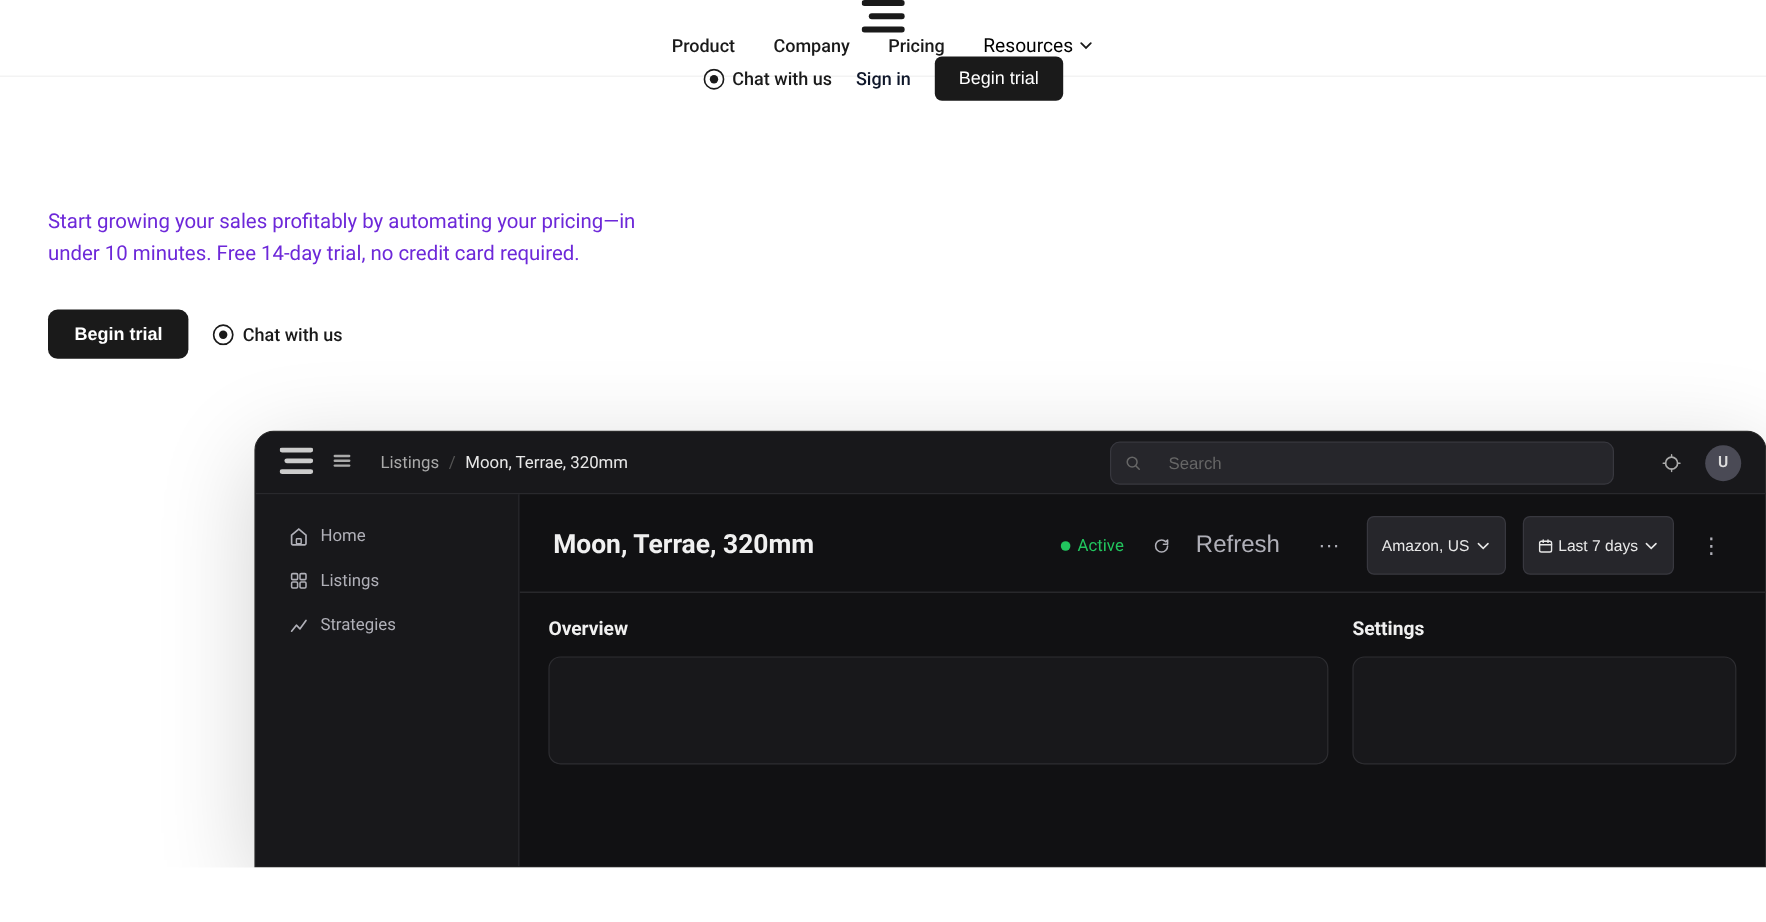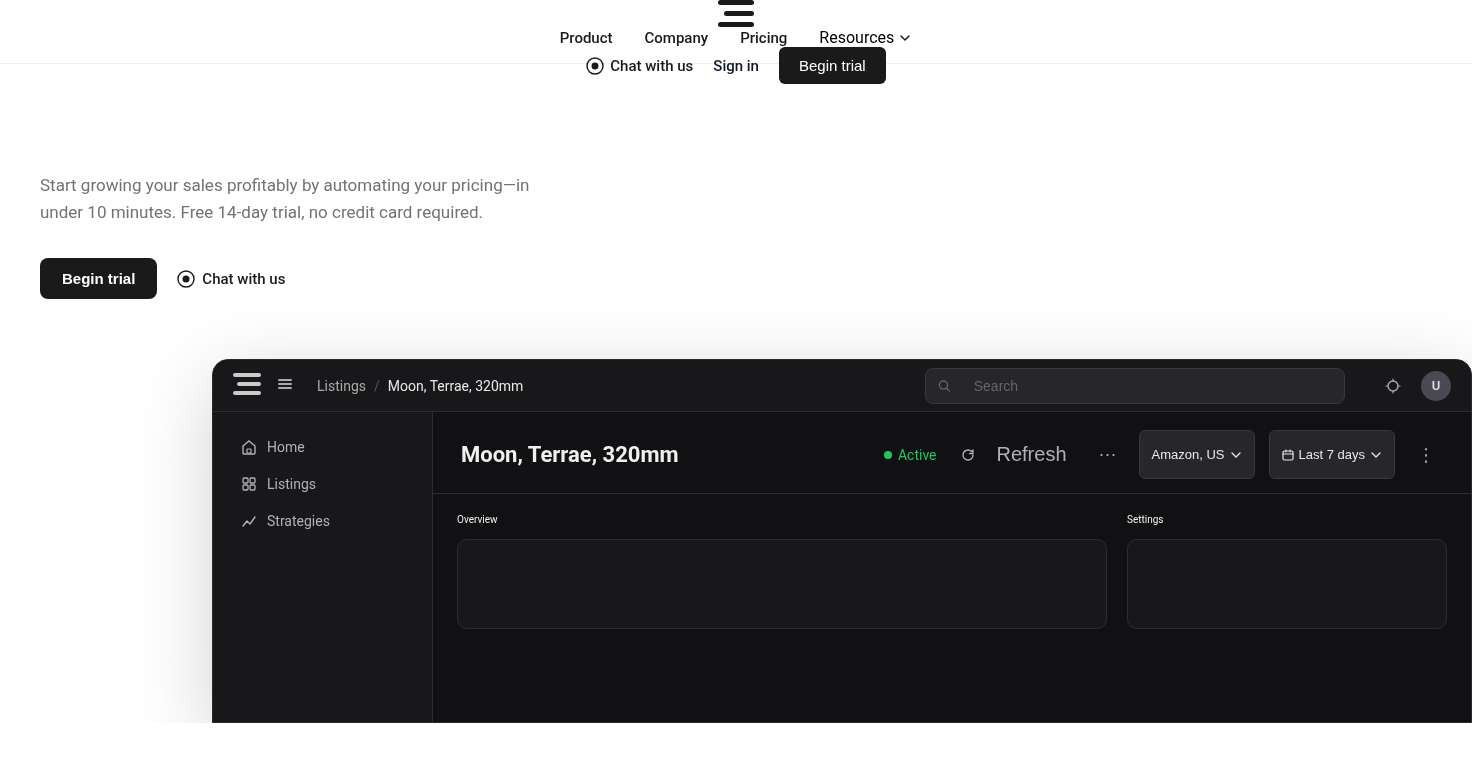--- a/index.html
+++ b/index.html
@@ -32,21 +32,21 @@
     
     .hero {
       padding: 80px 40px 60px 40px;
       max-width: 1100px;
     }
     .hero h1 {
       font-size: 72px; font-weight: 800; line-height: 1.1; color: #1a1a1a;
       letter-spacing: -2px; max-width: 900px;
     }
     .hero p {
-      margin-top: 28px; font-size: 17px; color: #737373; line-height: 1.6;
+      margin-top: 28px; font-size: 17px; color: #6d28d9; line-height: 1.6;
       max-width: 520px;
     }
     .hero-actions {
       margin-top: 32px; display: flex; align-items: center; gap: 20px;
     }
     .hero-begin-trial {
       background: #1a1a1a; color: #fff; border: none; padding: 12px 22px;
       border-radius: 8px; font-size: 15px; font-weight: 600; cursor: pointer;
     }
     .hero-chat-link {
@@ -148,21 +148,21 @@
       background: #26262b; border: 1px solid #38383f;
       color: #e8e8e8; font-size: 13px; padding: 16px 12px;
       border-radius: 6px; cursor: pointer;
     }
     .app-dropdown-btn svg { width: 12px; height: 12px; }
 
     .app-content-body { display: flex; padding: 20px 24px; gap: 20px; }
     .app-overview { flex: 1; }
     .app-settings { width: 320px; }
     .section-title {
-      font-size: 10px; font-weight: 400; color: #f0f0f0; margin-bottom: 14px;
+      font-size: 16px; font-weight: 700; color: #f0f0f0; margin-bottom: 14px;
     }
     .listing-card {
       background: #18181b; border: 1px solid #2e2e32; border-radius: 10px;
       padding: 16px; min-height: 90px;
     }
     .settings-card {
       background: #18181b; border: 1px solid #2e2e32; border-radius: 10px;
       padding: 16px; min-height: 90px;
     }
   </style>

